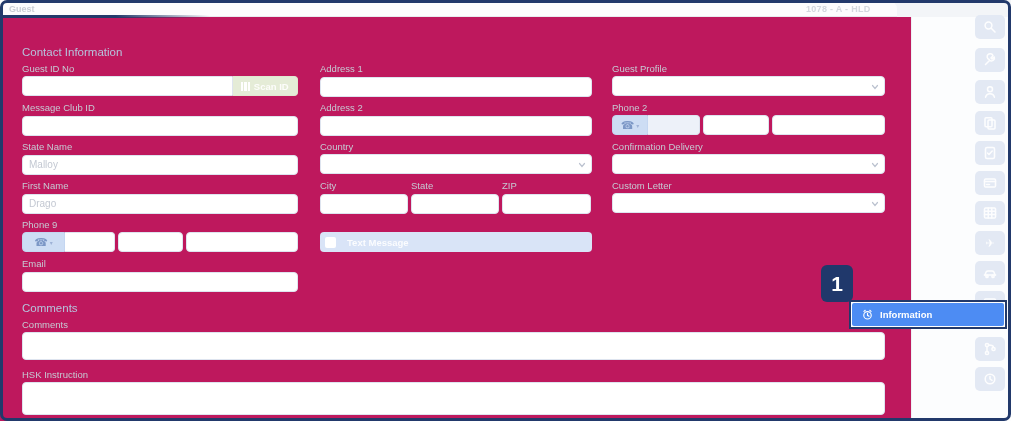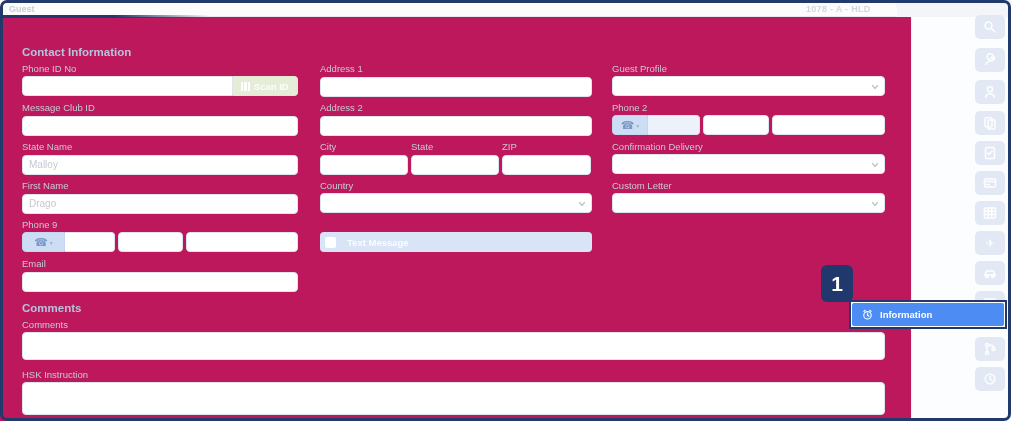--- a/index.html
+++ b/index.html
@@ -10,21 +10,21 @@
 
   
   .topbar-bg { position:absolute; left:0; top:0; right:0; height:17px; background:#f3f5f8; }
   .header-tab { position:absolute; left:0; top:0; width:897px; height:17px; background:#fcfcfd; border-bottom:1px solid #e8eaee; border-top-right-radius:9px; }
   .window-title { position:absolute; left:9px; top:4px; font-size:9px; font-weight:bold; color:#c9cdd5; }
   .room-info { position:absolute; left:806px; top:4px; font-size:9px; font-weight:bold; color:#d3d7de; letter-spacing:.3px; }
   .guest-underline { position:absolute; left:0; top:15px; width:210px; height:2.5px;
       background:linear-gradient(to right,#22396b 0%,#22396b 55%,rgba(34,57,107,0) 100%); z-index:51; }
 
   
-  .section-heading { position:absolute; font-size:11.5px; font-weight:bold; color:#b6c3dd; }
+  .section-heading { position:absolute; font-size:11.5px; font-weight:normal; color:#b6c3dd; }
   .col { position:absolute; top:62px; }
   .col1 { left:22px; width:276px; }
   .col2 { left:320px; width:272px; }
   .col3 { left:612px; width:273px; }
   .field { height:39px; }
   .f-label { font-size:9.5px; color:#c6cbd4; height:14px; line-height:13px; white-space:nowrap; }
   .control, .ctl-row { height:20px; }
   .tb, .ta { width:100%; height:20px; border:1px solid #dee4ef; border-radius:4px; background:#fff;
       font-family:"Liberation Sans",sans-serif; font-size:10px; color:#c3c8d2; padding:0 6px; outline:none; }
   .ta { height:28px; resize:none; padding-top:3px; }
@@ -85,21 +85,21 @@
   <div class="topbar-bg"></div>
   <div class="header-tab"></div>
   <div class="window-title">Guest</div>
   <div class="room-info">1078 - A - HLD</div>
   <div class="guest-underline"></div>
 
   <div class="section-heading" style="left:22px; top:46px;">Contact Information</div>
 
   <div class="col col1">
     <div class="field">
-      <div class="f-label">Phone ID No</div>
+      <div class="f-label">Guest ID No</div>
       <div class="control group">
         <input class="tb tb2" style="border-radius: 4px 0px 0px 4px;" value="">
         <div class="scan-btn">
           <span class="barcode">
               <i></i>
               <i></i>
               <i></i>
             </span>
           <span>Scan ID</span>
         </div>
@@ -139,42 +139,42 @@
 
   <div class="col col2">
     <div class="field">
       <div class="f-label">Address 1</div>
       <div class="control"><input class="tb" value="" style=""></div>
     </div>
     <div class="field">
       <div class="f-label">Address 2</div>
       <div class="control"><input class="tb" value="" style=""></div>
     </div>
-    <div class="field">
-      <div class="csz">
-        <div class="sub">
-          <div class="f-label">City</div>
-          <input class="tb" value="" style="">
-        </div>
-        <div class="sub">
-          <div class="f-label">State</div>
-          <input class="tb" value="" style="">
-        </div>
-        <div class="sub">
-          <div class="f-label">ZIP</div>
-          <input class="tb" value="" style="">
-        </div>
-      </div>
-    </div>
     <div class="field" style="margin-top:0;">
       <div class="f-label">Country</div>
       <div class="select">
         <svg width="8" height="8" viewBox="0 0 8 8">
             <polyline points="1.5,2.5 4,5.5 6.5,2.5" fill="none" stroke="#bcc3d0" stroke-width="1.2" stroke-linecap="round"></polyline>
           </svg>
+      </div>
+    </div>
+    <div class="field">
+      <div class="csz">
+        <div class="sub">
+          <div class="f-label">City</div>
+          <input class="tb" value="" style="">
+        </div>
+        <div class="sub">
+          <div class="f-label">State</div>
+          <input class="tb" value="" style="">
+        </div>
+        <div class="sub">
+          <div class="f-label">ZIP</div>
+          <input class="tb" value="" style="">
+        </div>
       </div>
     </div>
     <div class="tm-bar">
       <div class="tm-check"></div>
       <div class="tm-label">Text Message</div>
     </div>
   </div>
 
   <div class="col col3">
     <div class="field">

